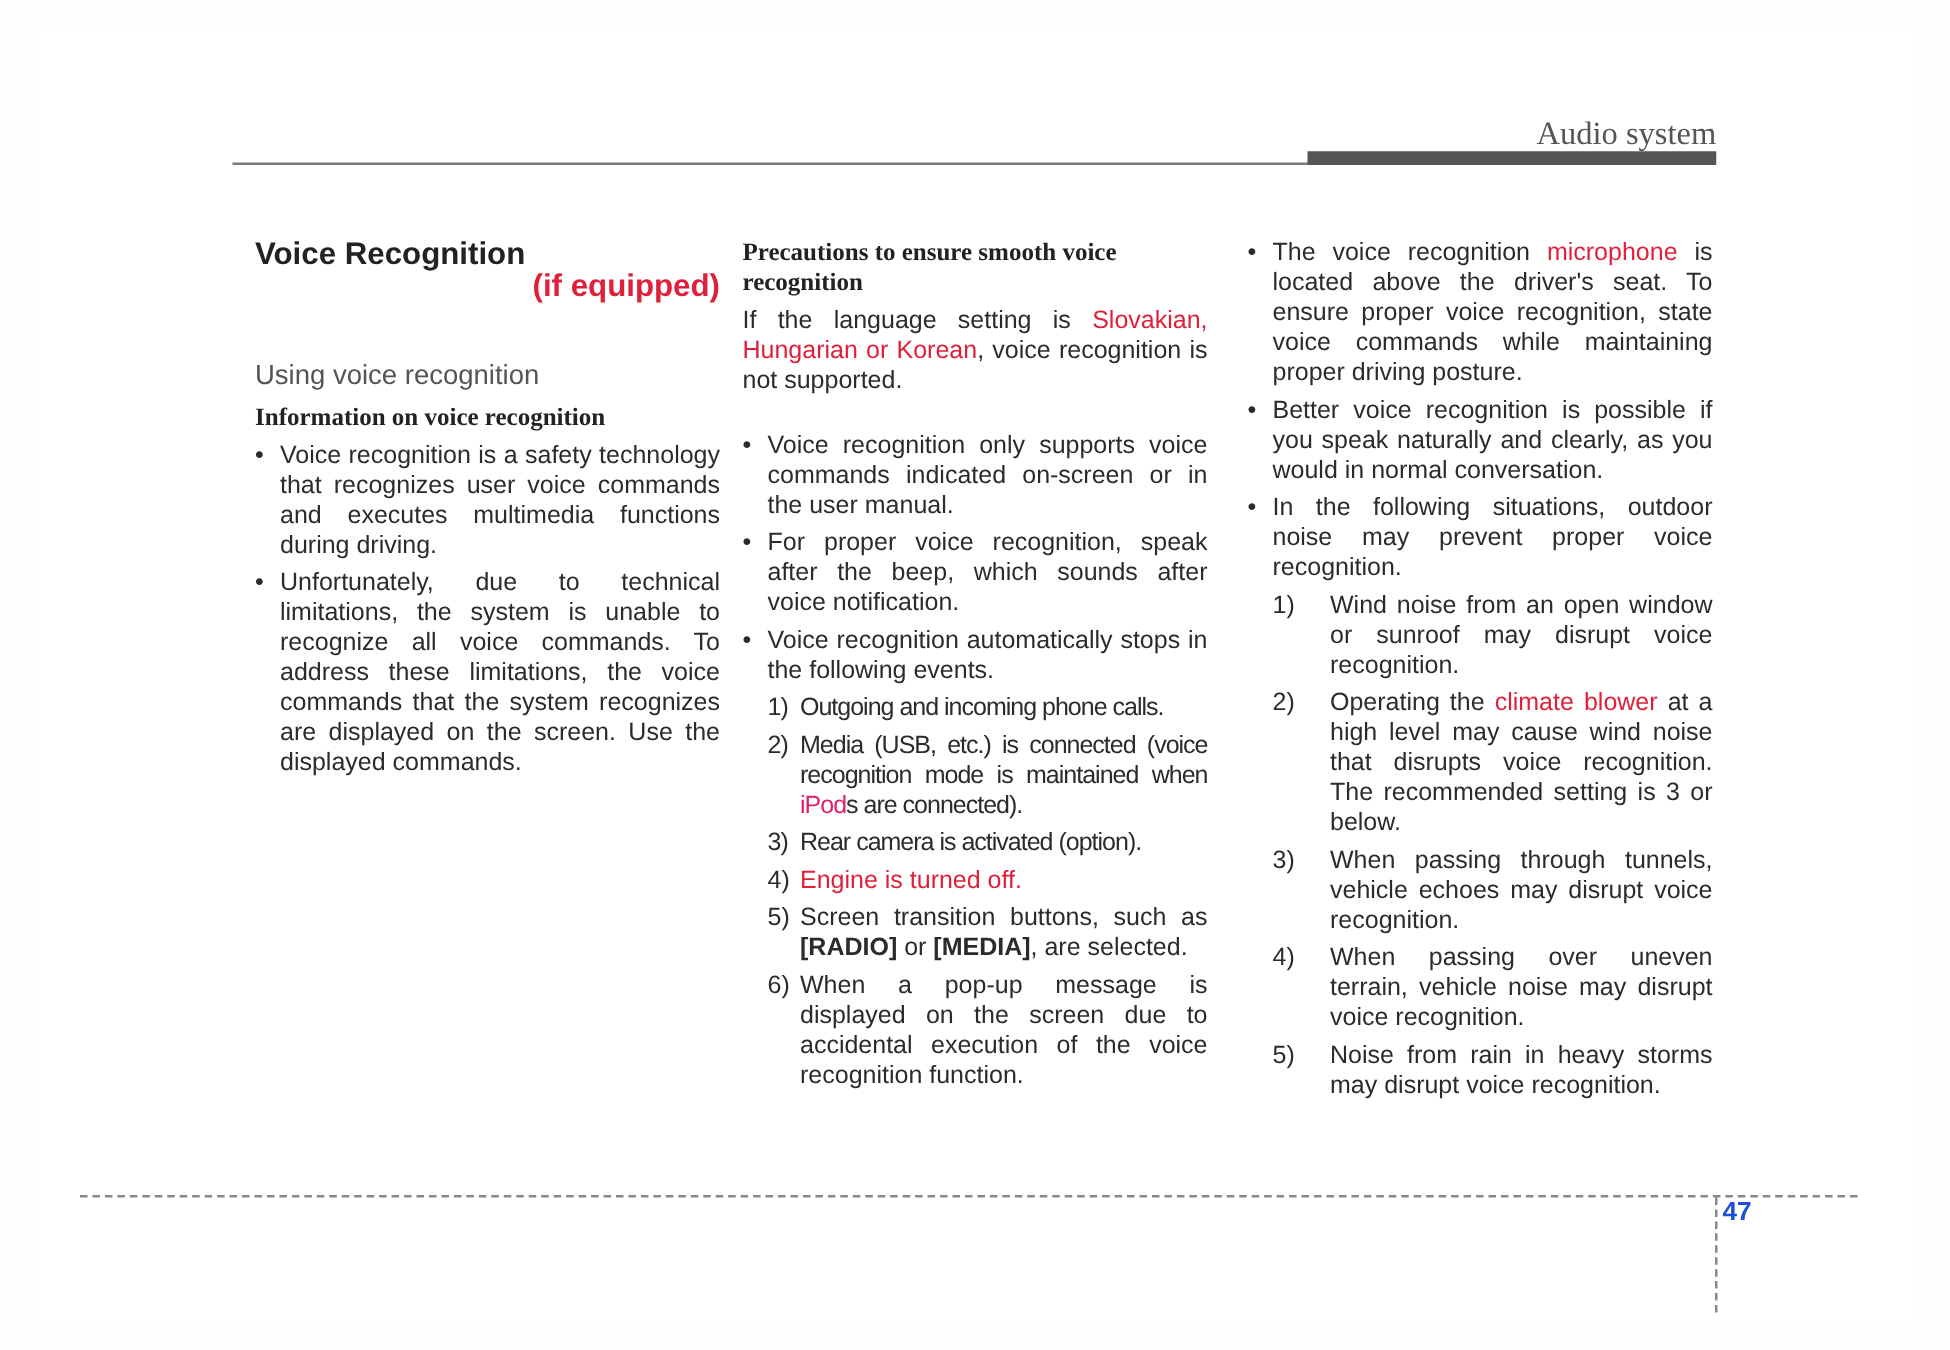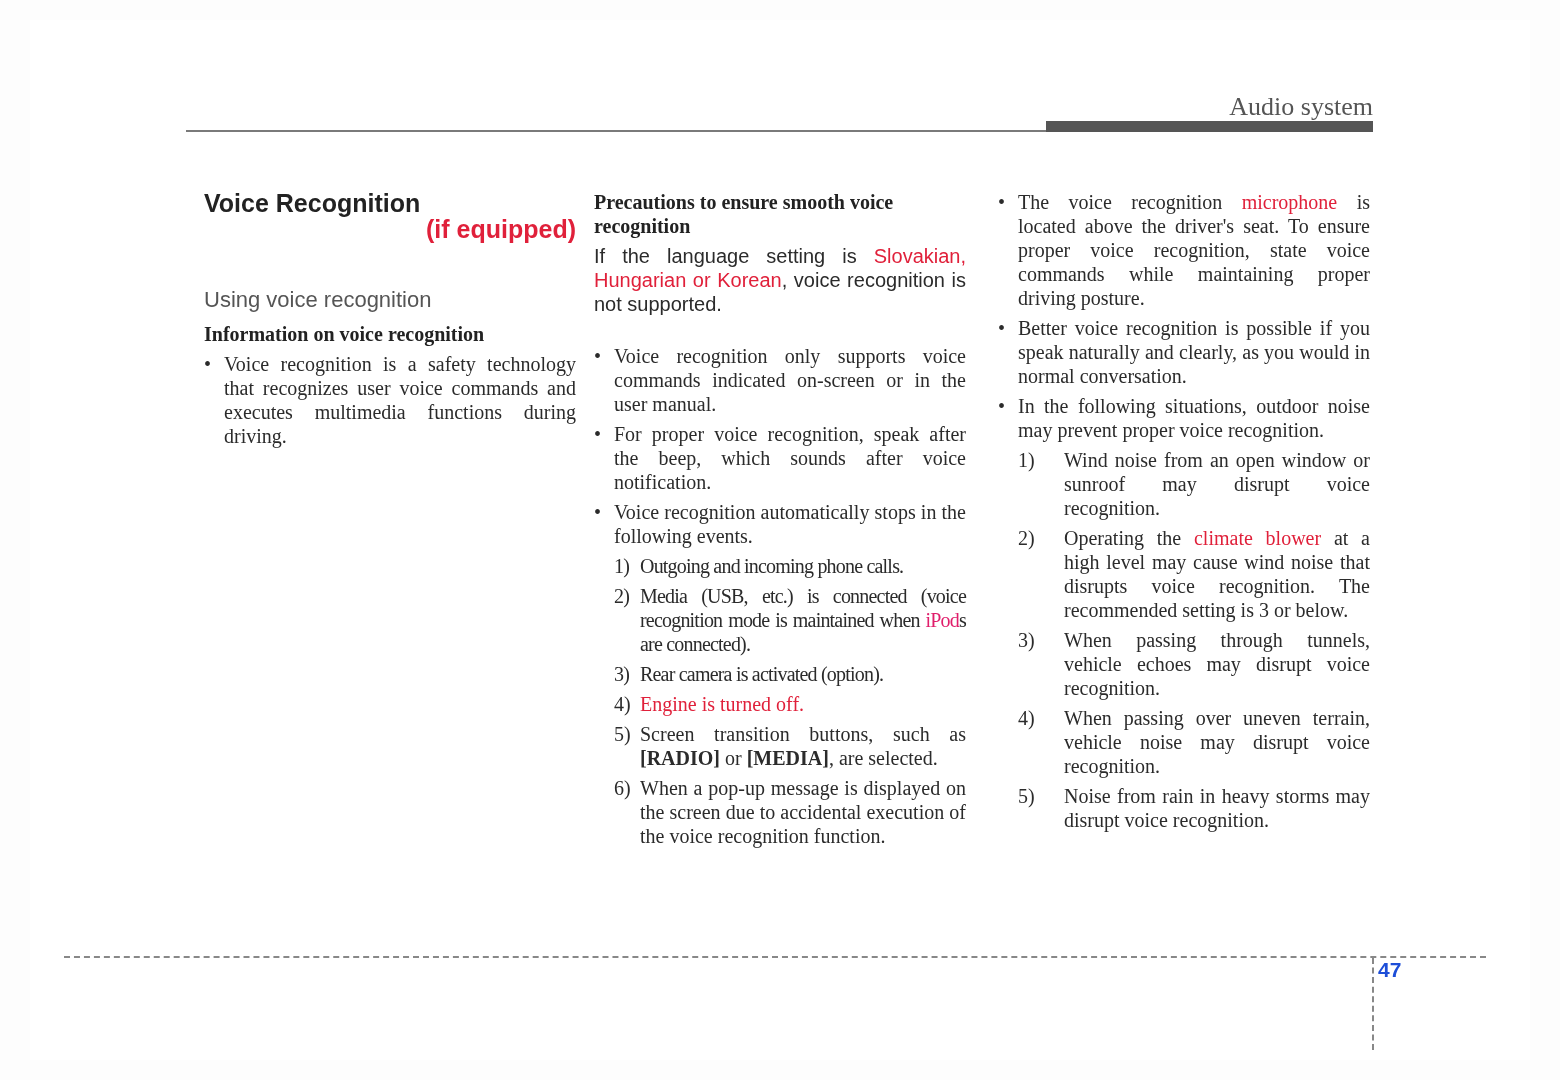--- a/index.html
+++ b/index.html
@@ -23,21 +23,21 @@
   .col3 { left: 998px; }
 
   .title { font-size: 25px; line-height: 26px; font-weight: bold; color: #222; margin: 0; }
   .title-sub { font-size: 25px; line-height: 26px; font-weight: bold; color: #e0203a; margin: 0 0 46px 0; text-align: right; }
   .section { color: #555; font-size: 22px; margin: 0 0 10px 0; }
   .subhead { font-family: "Liberation Serif", serif; font-weight: bold; font-size: 20px; line-height: 24px; color: #222; margin: 0 0 6px 0; }
   .para { text-align: justify; margin: 0 0 28px 0; }
   .red { color: #e0203a; }
   .pink { color: #e01e6b; }
   ul.bullets { list-style: none; padding: 0; margin: 0; }
-  ul.bullets > li { position: relative; padding-left: 20px; text-align: justify; margin-bottom: 6px; font-family: Liberation Serif, serif; }
+  ul.bullets > li { position: relative; padding-left: 20px; text-align: justify; margin-bottom: 6px; }
   ul.bullets > li::before { content: "•"; position: absolute; left: 0; top: 0; }
   ol.nums { list-style: none; padding: 0; margin: 6px 0 0 0; }
   ol.nums > li { position: relative; padding-left: 46px; text-align: justify; margin-bottom: 6px; }
   ol.nums.inner > li { padding-left: 26px; }
   .num { position: absolute; left: 0; top: 0; }
   .cond { letter-spacing: -0.8px; }
   b.btn { font-weight: bold; }
 
   .footer-line { position: absolute; left: 64px; top: 956px; width: 1422px; height: 0; border-top: 2px dashed #888; }
   .footer-vert { position: absolute; left: 1372px; top: 958px; width: 0; height: 92px; border-left: 2px dashed #888; }
@@ -52,20 +52,21 @@
 <div class="header-line"></div>
 <div class="header-bar"></div>
 
 <div class="col col1">
   <h1 class="title">Voice Recognition</h1>
   <h2 class="title-sub">(if equipped)</h2>
   <div class="section">Using voice recognition</div>
   <div class="subhead">Information on voice recognition</div>
   <ul class="bullets">
     <li>Voice recognition is a safety technology that recognizes user voice commands and executes multimedia functions during driving.</li>
+    <li>Unfortunately, due to technical limitations, the system is unable to recognize all voice commands. To address these limitations, the voice commands that the system recognizes are displayed on the screen. Use the displayed commands.</li>
   </ul>
 </div>
 
 <div class="col col2">
   <div class="subhead">Precautions to ensure smooth voice recognition</div>
   <p class="para"><span>If the language setting is </span><span class="red">Slovakian, Hungarian or Korean</span><span>, voice recognition is not supported.</span></p>
   <ul class="bullets">
     <li>Voice recognition only supports voice commands indicated on-screen or in the user manual.</li>
     <li>For proper voice recognition, speak after the beep, which sounds after voice notification.</li>
     <li>

